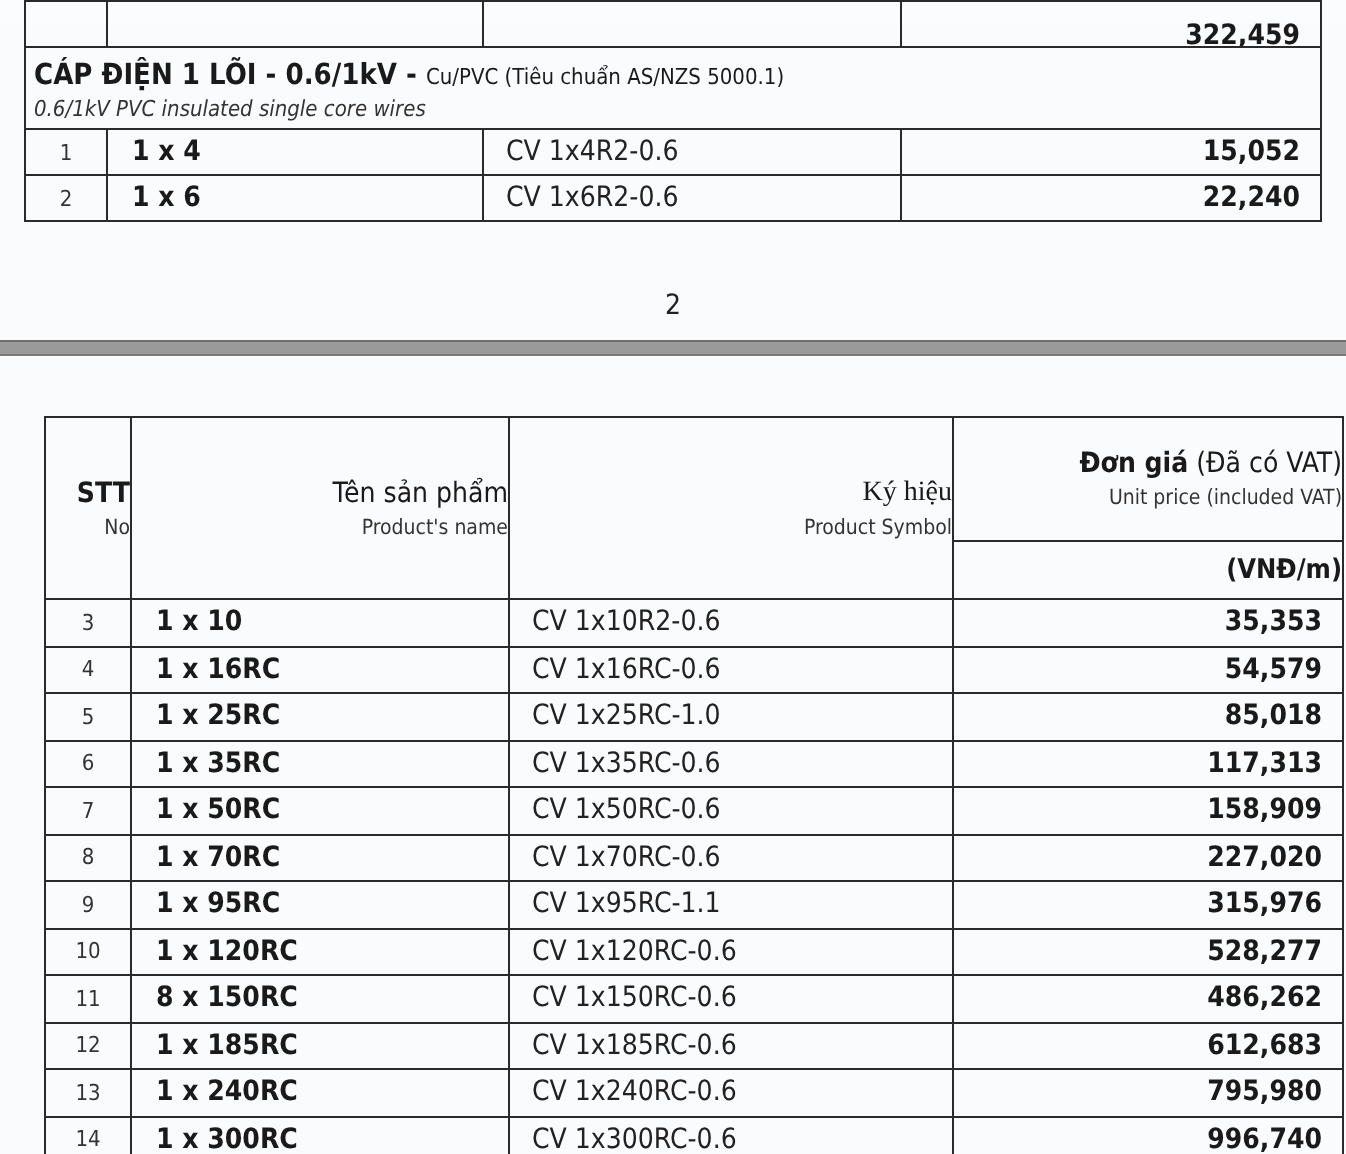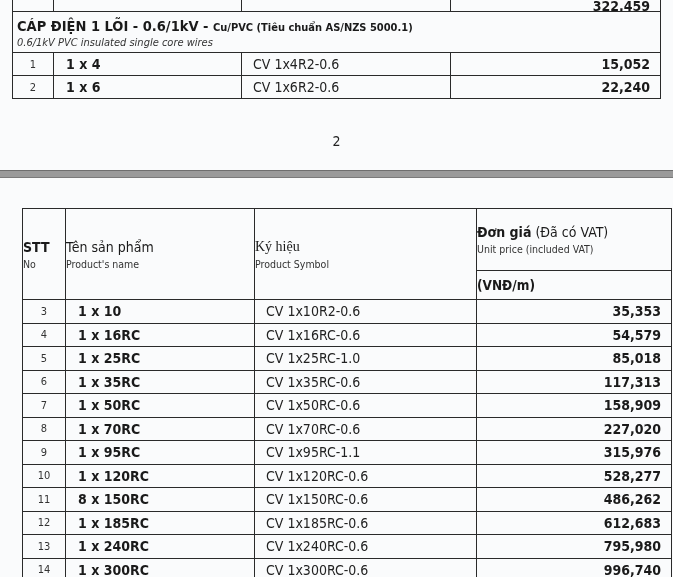--- a/index.html
+++ b/index.html
@@ -3,42 +3,42 @@
 <meta charset="utf-8">
 <style>
   html, body { margin:0; padding:0; }
   body {
     width:673px; height:577px; overflow:hidden; position:relative;
     background:#fbfcfd;
     font-family:"DejaVu Sans Condensed","DejaVu Sans", sans-serif;
     color:#1a1a1a;
   }
   .page { position:absolute; left:0; width:673px; background:#fafbfc; }
-  .page1 { top:0; height:170px; }
+  .page1 { top:12px; height:170px; }
   .page2 { top:178px; height:399px; }
   .separator { position:absolute; left:0; top:170px; width:673px; height:8px;
     background:#9a9a9a; border-top:1px solid #6e6e6e; border-bottom:1px solid #7a7a7a; box-sizing:border-box; }
   table { border-collapse:collapse; position:absolute; table-layout:fixed; }
   td, th { border:1.5px solid #2a2a2a; padding:0; overflow:hidden; white-space:nowrap; }
   .t1 { left:12px; top:-12px; width:648px; }
   .t2 { left:22px; top:30px; width:649px; }
   .stt { text-align:center; font-size:11px; color:#333; }
   .name { font-weight:bold; font-size:14px; padding-left:12px !important;margin-top:26px; }
   .sym { font-size:14px; padding-left:11px !important; color:#222; }
   .price { text-align:right; font-weight:bold; font-size:14px; padding-right:10px !important; }
   .t1 tr.row td { height:22px; }
   .t2 tr.row td { height:22.5px; }
   .section-title { font-weight:bold; font-size:14.5px; padding:6px 0 0 4px; }
-  .section-title .sub { font-weight:bold; font-size:11px; }
+  .section-title .sub { font-weight:normal; font-size:11px; }
   .section-en { font-style:italic; font-size:11px; padding:2px 0 3px 4px; color:#333; }
   .section-cell { border-bottom:1.5px solid #2a2a2a; }
   .hdr-main { font-weight:bold; font-size:14px; display:block; }
   .hdr-sub { font-size:10.5px; color:#333; display:block; margin-top:3px; }
   .hdr-price-normal { font-weight:normal; }
-  th { text-align:left; vertical-align:middle; font-weight:normal; }
+  th { text-align:right; vertical-align:middle; font-weight:normal; }
   .unit { font-weight:bold; font-size:13.5px; height:26px;margin-left:33px; }
   .page-num { position:absolute; top:133px; left:0; width:673px; text-align:center; font-size:14px; color:#222; }
 </style>
 </head>
 <body>
 
 <div class="page page1">
   <table class="t1">
     <colgroup>
         <col style="width:41px">

